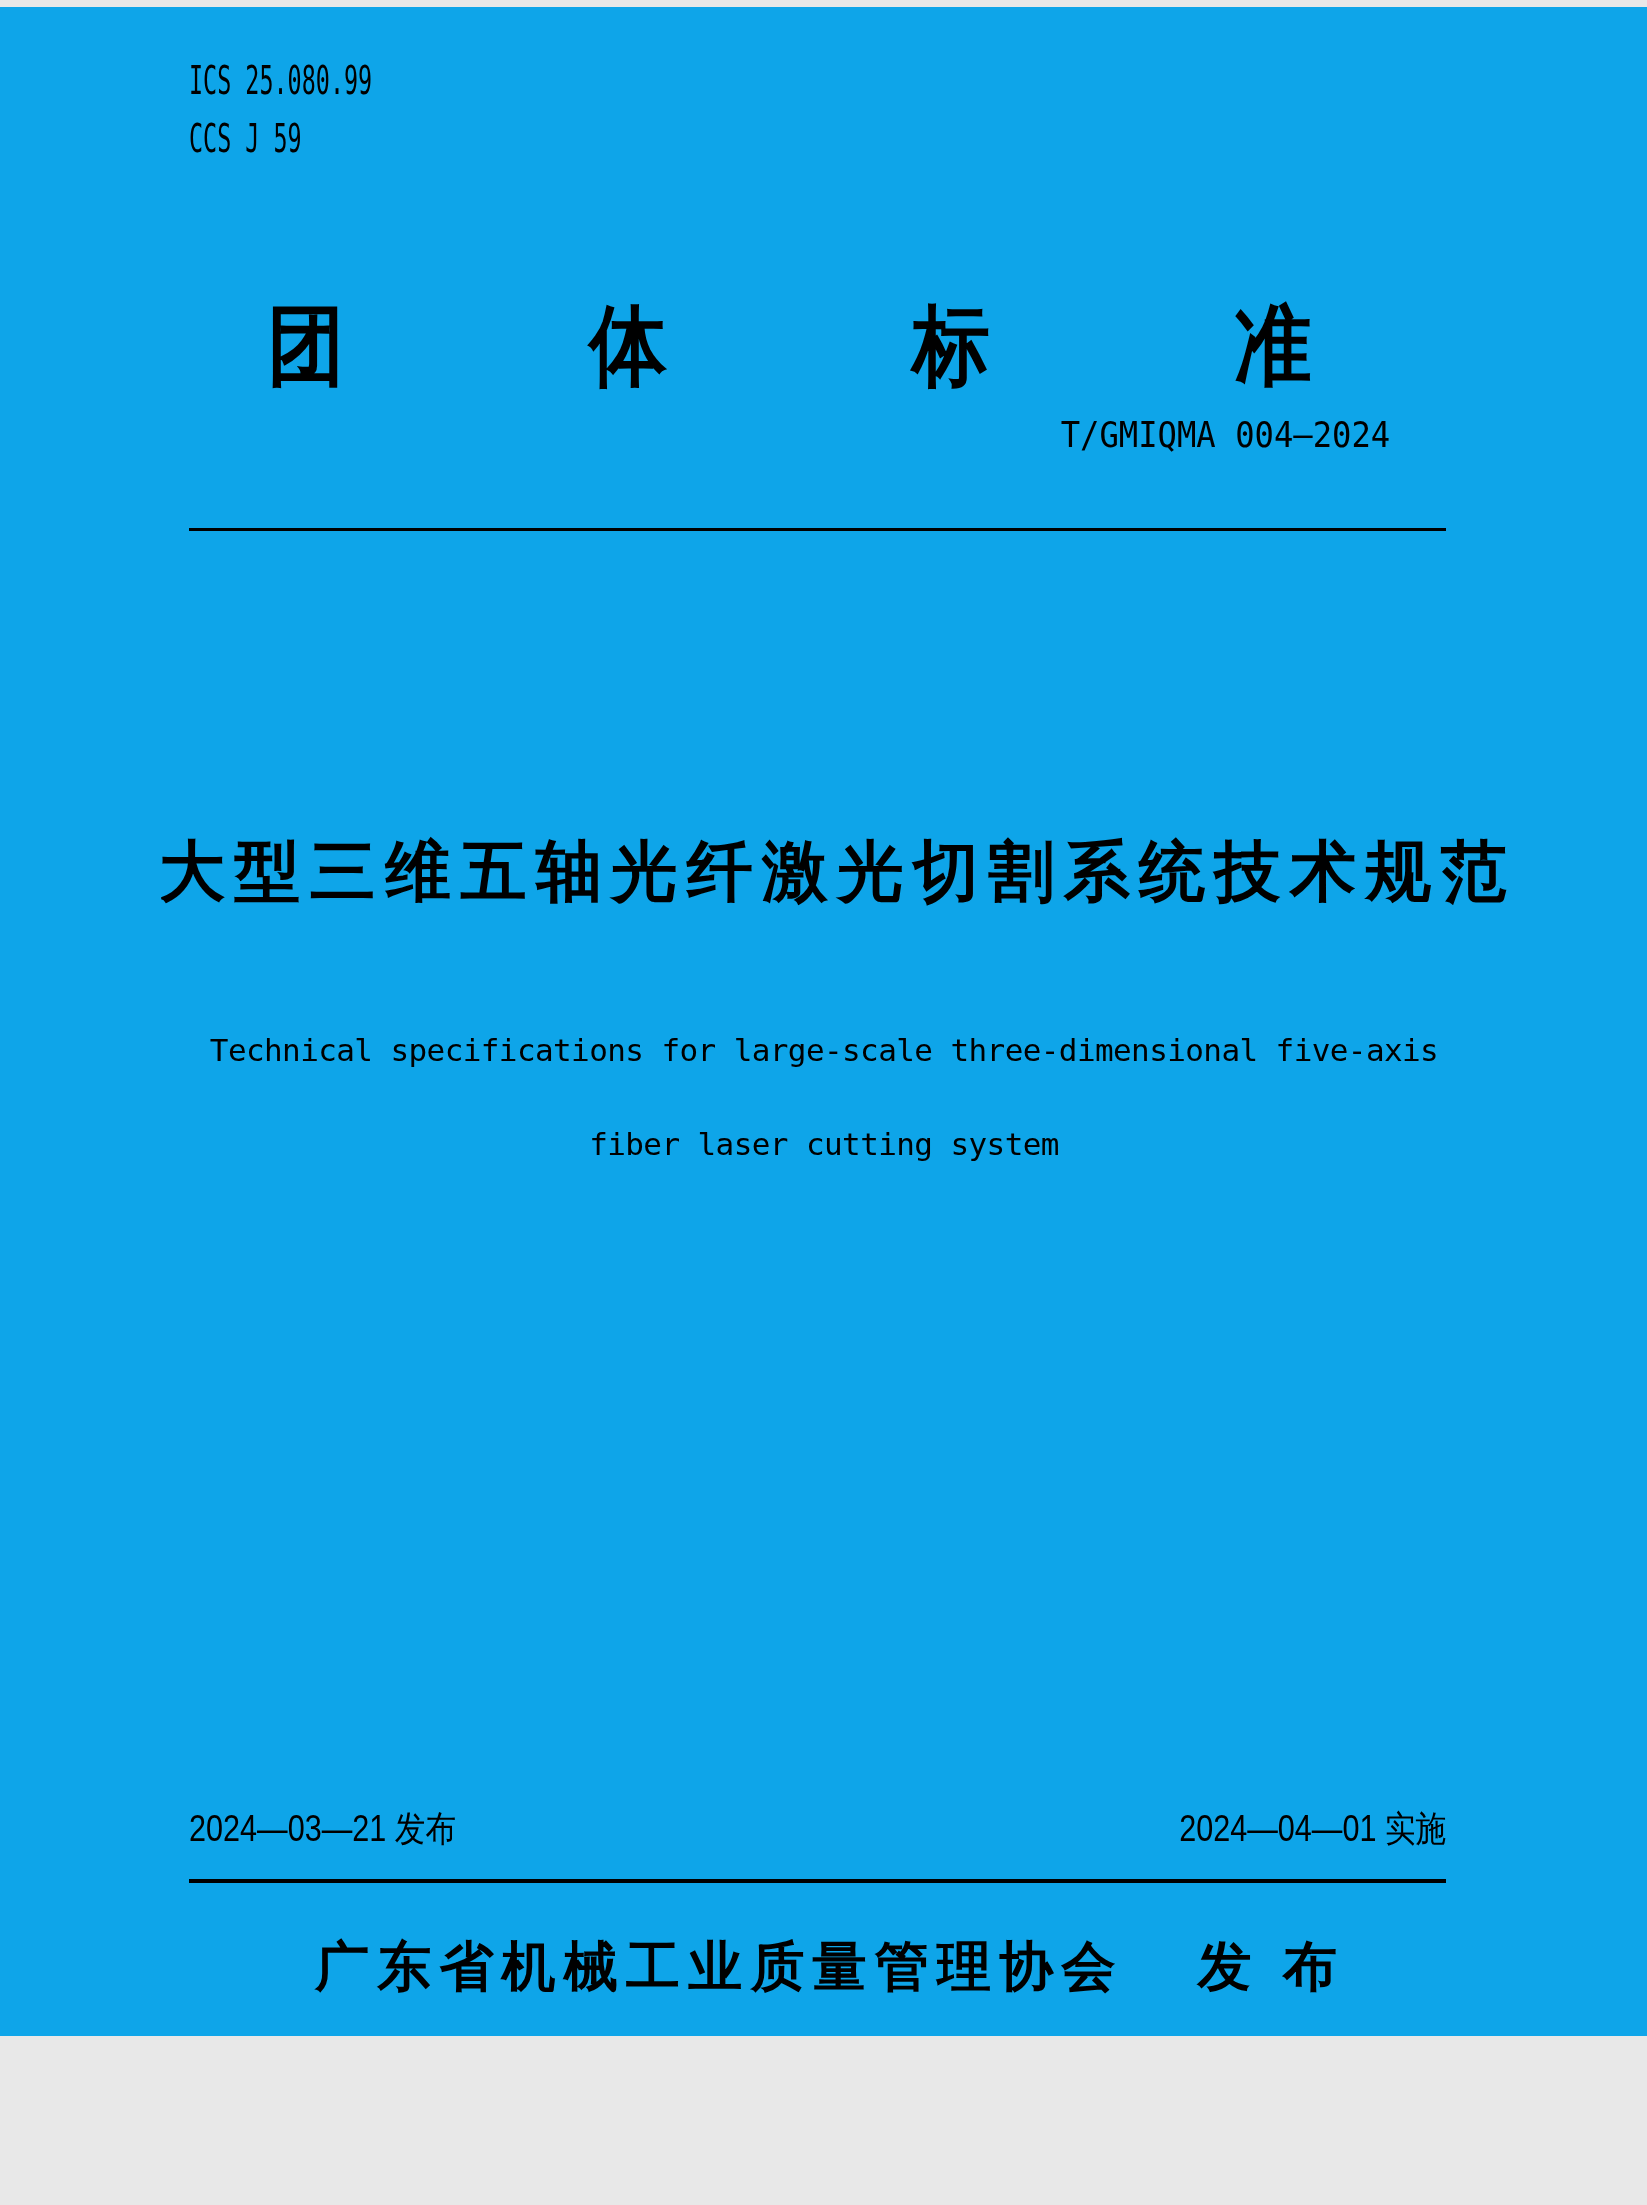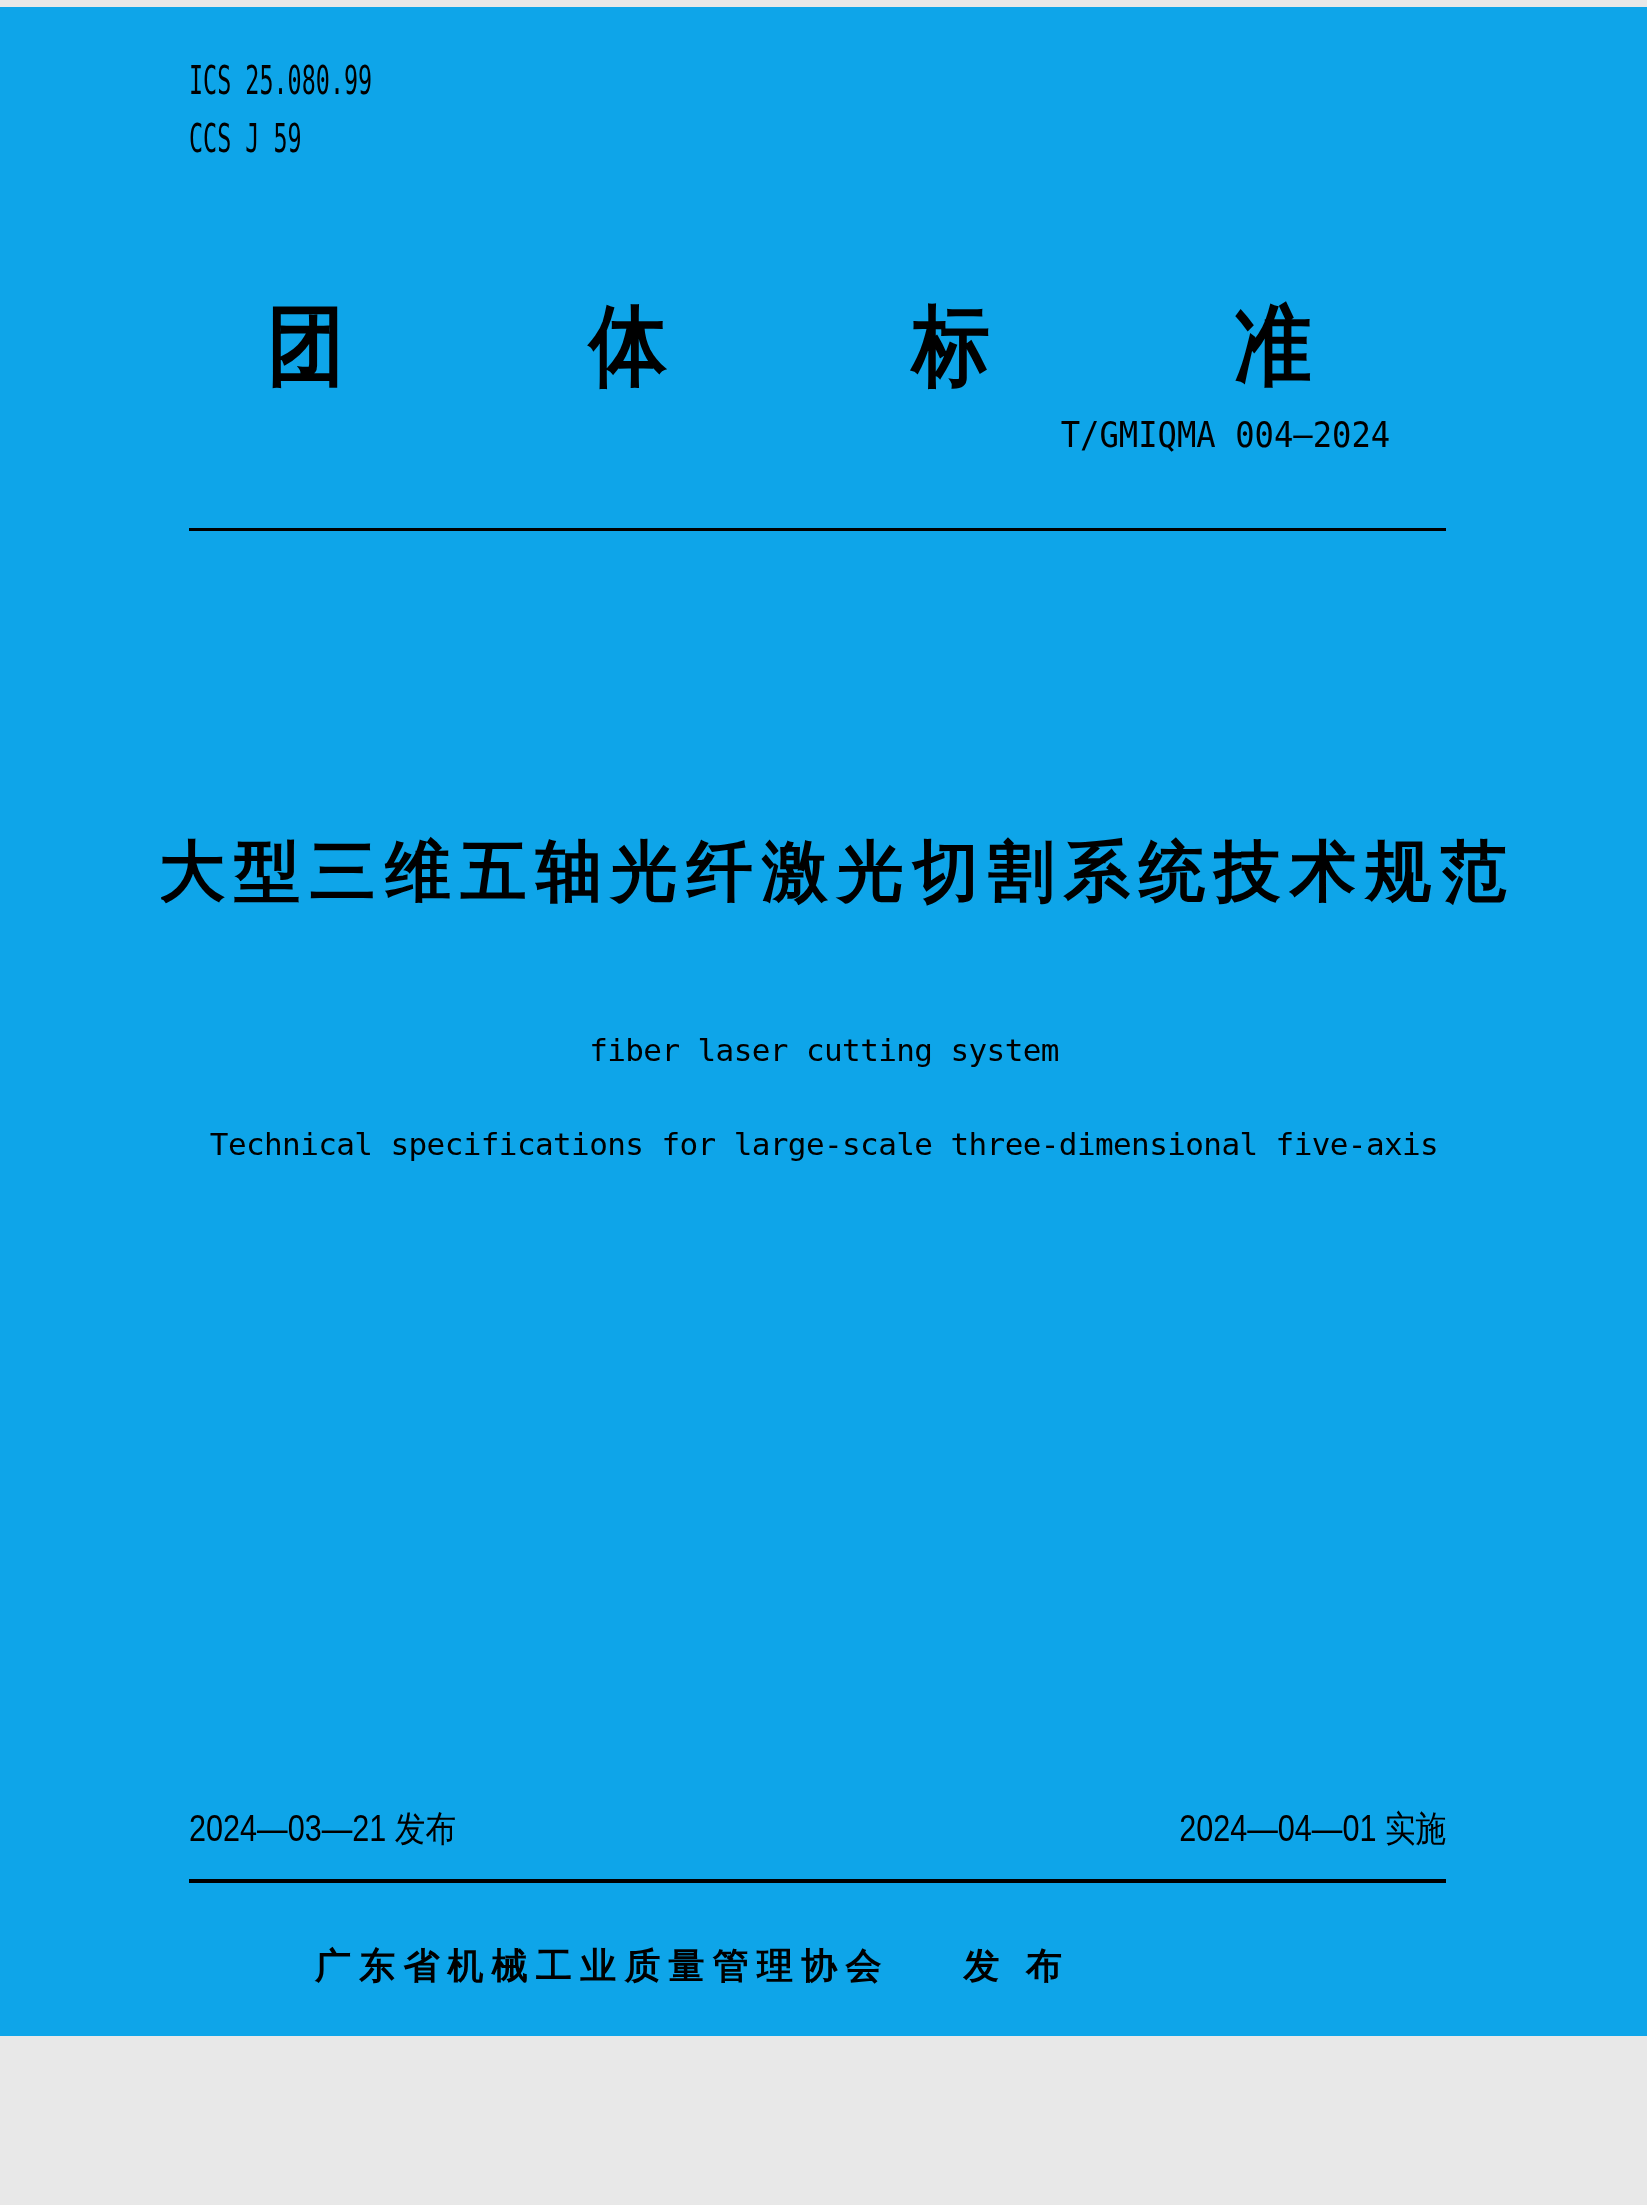--- a/index.html
+++ b/index.html
@@ -115,21 +115,21 @@
   .date-row .date-left  { transform: scaleX(0.85); transform-origin: 0 50%; }
   .date-row .date-right { transform: scaleX(0.85); transform-origin: 100% 50%; }
 
   
   .publisher-row {
     position: absolute;
     left: 315px;
     top: 1929px;
     display: flex;
     column-gap: 74px;
-    font-size: 36px;
+    font-size: 54px;
     line-height: 60px;
     font-weight: 700;
     letter-spacing: 8.2px;
     font-family: "Liberation Sans", sans-serif;
     white-space: nowrap;
   }
 </style>
 </head>
 <body>
 
@@ -147,22 +147,22 @@
     <span class="zi">准</span>
   </div>
 
   <div class="std-number">T/GMIQMA 004—2024</div>
 
   <div class="rule rule-top"></div>
 
   <h1 class="title-cn">大型三维五轴光纤激光切割系统技术规范</h1>
 
   <div class="title-en">
+    <div>Technical specifications for large-scale three-dimensional five-axis</div>
     <div>fiber laser cutting system</div>
-    <div>Technical specifications for large-scale three-dimensional five-axis</div>
   </div>
 
   <div class="date-row">
     <span class="date-left">2024—03—21 发布</span>
     <span class="date-right">2024—04—01 实施</span>
   </div>
 
   <div class="rule rule-bottom"></div>
 
   <div class="publisher-row">

